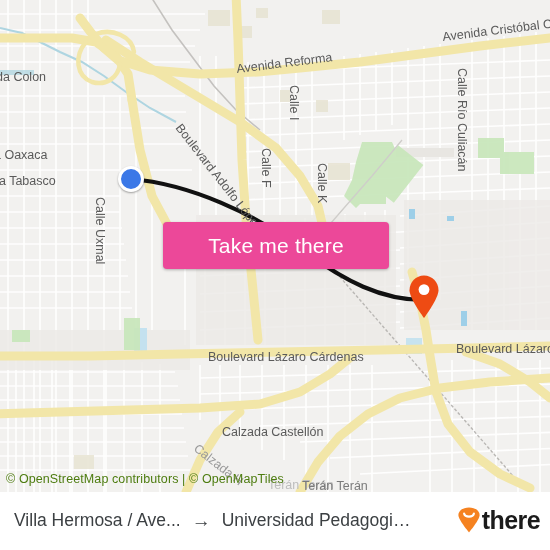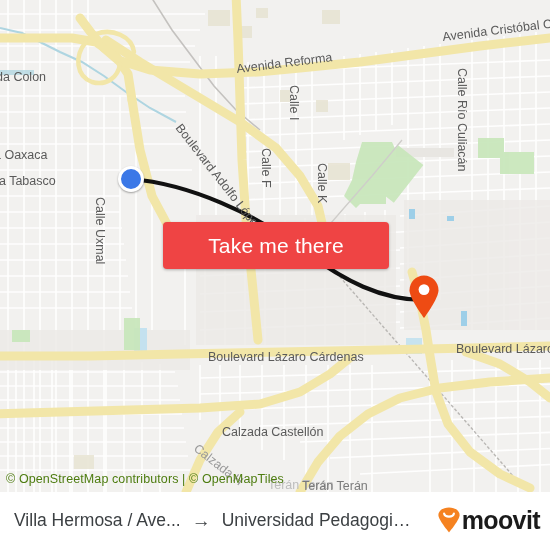--- a/index.html
+++ b/index.html
@@ -55,21 +55,21 @@
     font-family: "Liberation Sans", sans-serif;
   }
 
   
   #cta {
     position: absolute;
     left: 163px;
     top: 222px;
     width: 226px;
     height: 47px;
-    background: #ef4444;
+    background: #ec4899;
     border-radius: 4px;
     color: #ffffff;
     font-size: 21px;
     display: flex;
     align-items: center;
     justify-content: center;
     box-shadow: 0 1px 3px rgba(0,0,0,0.28);
     z-index: 50;
     cursor: pointer;
     letter-spacing: 0.2px;
@@ -419,17 +419,17 @@
     <div id="route-summary">
       <span id="from-label" class="ep">Villa Hermosa / Ave...</span>
       <span id="route-arrow">→</span>
       <span id="to-label" class="ep">Universidad Pedagogica Na...</span>
     </div>
     <div id="brand">
       <svg width="24" height="26" viewBox="0 0 24 26">
         <path d="M12 25.4 C12 25.4 1.4 12.9 1.4 8.0 C1.4 3.6 6.2 0.4 12 0.4 C17.8 0.4 22.6 3.6 22.6 8.0 C22.6 12.9 12 25.4 12 25.4 Z" fill="#f58220"></path>
         <path d="M7.1 6.6 C8.2 10.6 15.8 10.6 16.9 6.6" stroke="#ffffff" stroke-width="2.1" fill="none" stroke-linecap="round"></path>
       </svg>
-      <span id="brand-name">moovit</span>
+      <span id="brand-name">there</span>
     </div>
   </div>
 
 </div>
 
 </body></html>

